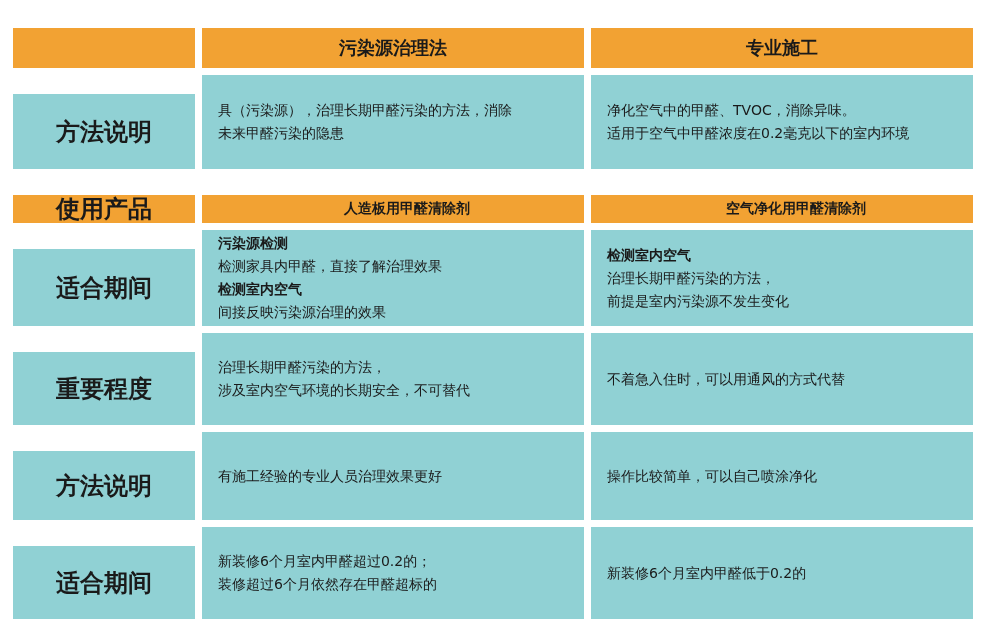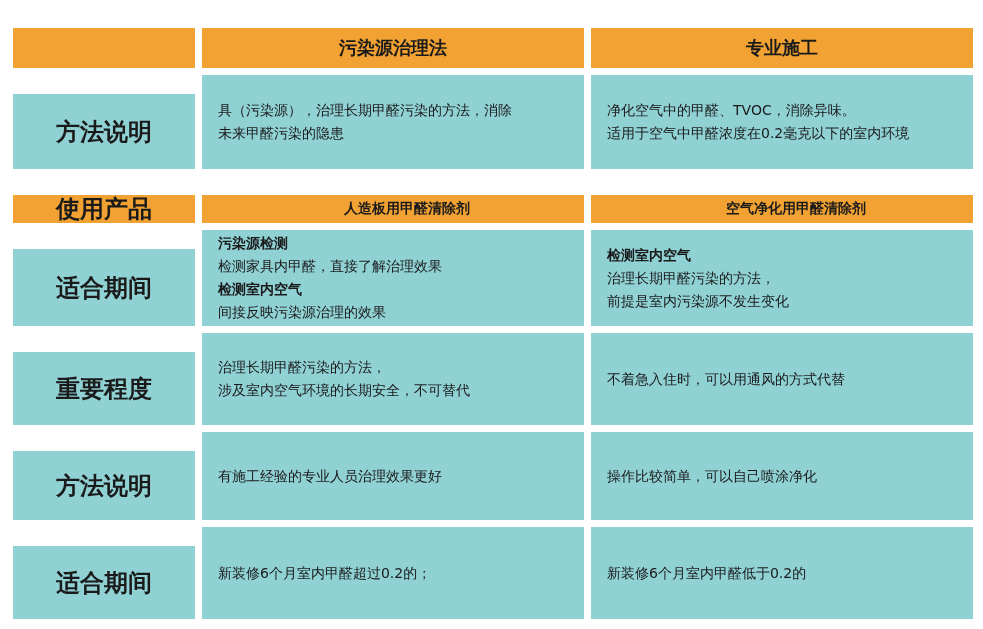--- a/index.html
+++ b/index.html
@@ -132,20 +132,21 @@
       <div class="line">操作比较简单，可以自己喷涂净化</div>
     </div>
   </div>
 
   <div class="cell teal label">
     <span>适合期间</span>
   </div>
   <div class="cell teal body">
     <div>
       <div class="line">新装修6个月室内甲醛超过0.2的；</div>
+      <div class="line">装修超过6个月依然存在甲醛超标的</div>
     </div>
   </div>
   <div class="cell teal body">
     <div>
       <div class="line">新装修6个月室内甲醛低于0.2的</div>
     </div>
   </div>
 
 </div>
 

